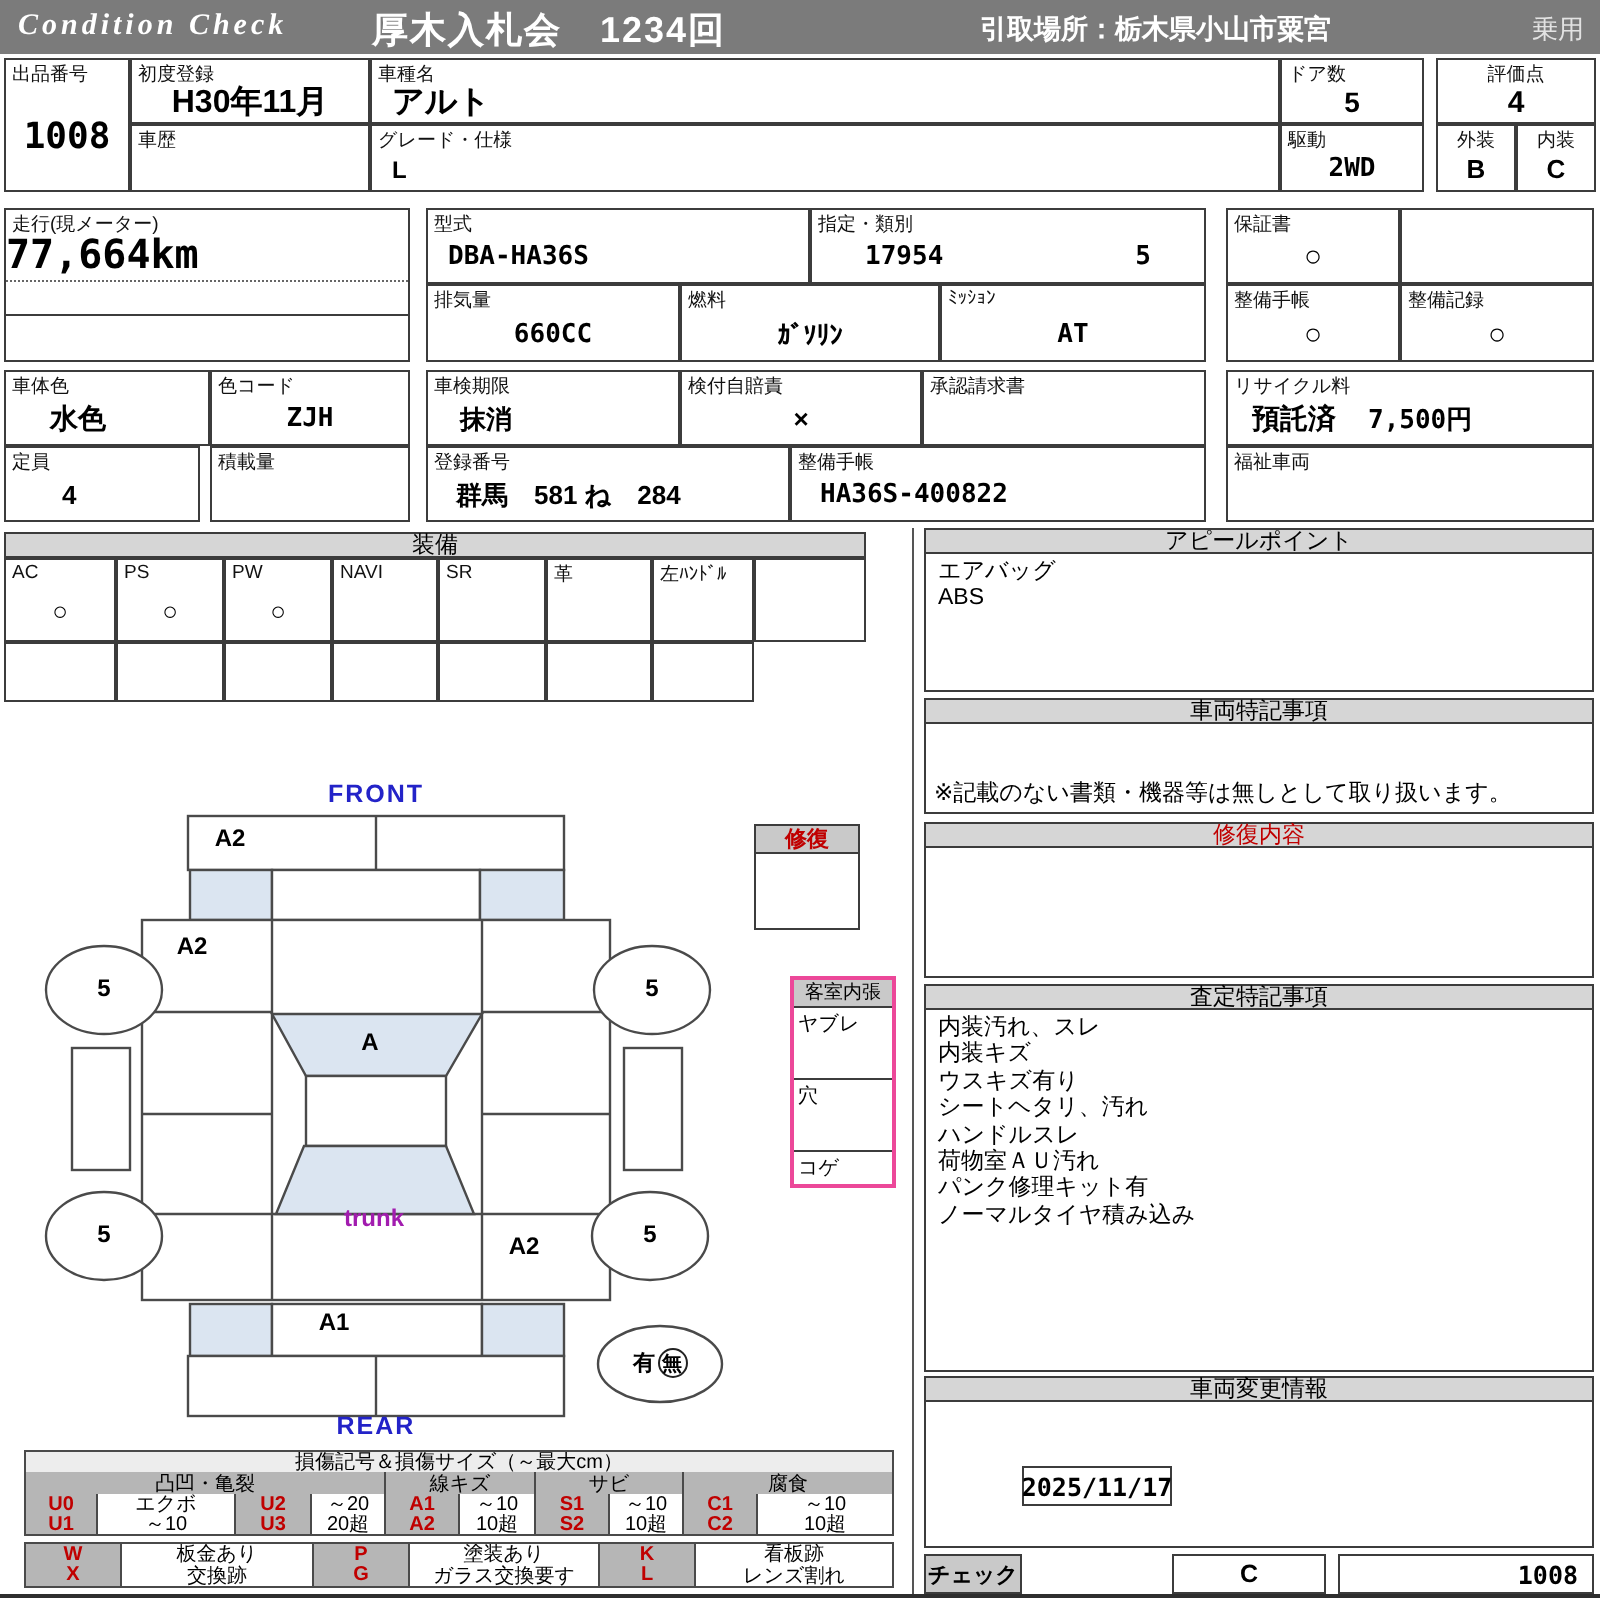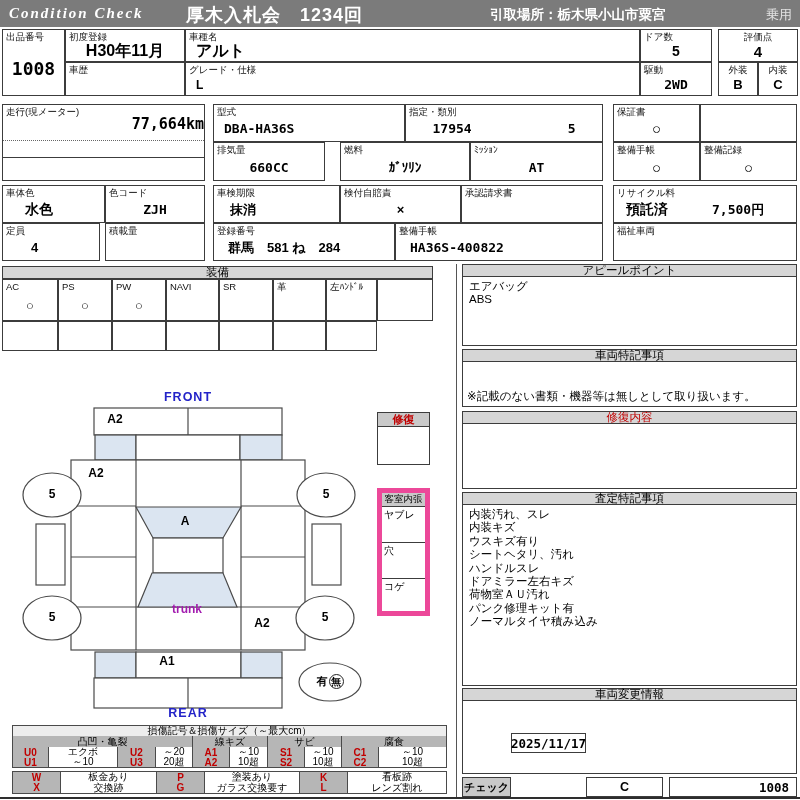--- a/index.html
+++ b/index.html
@@ -95,41 +95,41 @@
     <span class="cl clc">外装</span>
     <div class="cv" style="font-size:13px">B</div>
   </div>
   <div class="c" style="left:758px;top:62px;width:40px;height:34px">
     <span class="cl clc">内装</span>
     <div class="cv" style="font-size:13px">C</div>
   </div>
 
   <div class="c" style="left:2px;top:104px;width:203px;height:77px">
     <span class="cl">走行(現メーター)</span>
-    <div style="position:absolute;left:0;right:0;top:10px;text-align:right;font-weight:bold;font-size:15px" class="mono">77,664km</div>
+    <div style="position:absolute;left:0;right:0;top:10px;text-align:left;font-weight:bold;font-size:20px" class="mono">77,664km</div>
     <div style="position:absolute;left:0;right:0;top:35px;border-top:1px dotted #666"></div>
     <div style="position:absolute;left:0;right:0;top:52px;border-top:1px solid #3c3c3c"></div>
   </div>
   <div class="c" style="left:213px;top:104px;width:192px;height:38px">
     <span class="cl">型式</span>
     <div class="cv left mono" style="font-size:13px;padding-left:10px">DBA-HA36S</div>
   </div>
   <div class="c" style="left:405px;top:104px;width:198px;height:38px">
     <span class="cl">指定・類別</span>
     <div class="cv mono" style="font-size:13px;gap:96px">
       <span>17954</span>
       <span>5</span>
     </div>
   </div>
   <div class="c" style="left:613px;top:104px;width:87px;height:38px">
     <span class="cl">保証書</span>
     <div class="cv" style="font-size:15px">○</div>
   </div>
   <div class="c" style="left:700px;top:104px;width:97px;height:38px"></div>
-  <div class="c" style="left:213px;top:142px;width:112px;height:39px">
+  <div class="c" style="left:213px;top:142px;width:127px;height:39px">
     <span class="cl">排気量</span>
     <div class="cv mono" style="font-size:13px">660CC</div>
   </div>
   <div class="c" style="left:470px;top:142px;width:133px;height:39px">
     <span class="cl">ﾐｯｼｮﾝ</span>
     <div class="cv mono" style="font-size:13px">AT</div>
   </div>
   <div class="c" style="left:340px;top:142px;width:130px;height:39px">
     <span class="cl">燃料</span>
     <div class="cv" style="font-size:13px">ｶﾞｿﾘﾝ</div>
@@ -164,21 +164,21 @@
   </div>
   <div class="c" style="left:340px;top:185px;width:121px;height:38px">
     <span class="cl">検付自賠責</span>
     <div class="cv" style="font-size:13px">×</div>
   </div>
   <div class="c" style="left:461px;top:185px;width:142px;height:38px">
     <span class="cl">承認請求書</span>
   </div>
   <div class="c" style="left:613px;top:185px;width:184px;height:38px">
     <span class="cl">リサイクル料</span>
-    <div class="cv left" style="padding-left:12px;gap:44px">
+    <div class="cv left" style="padding-left:12px;gap:16px">
       <span>預託済</span>
       <span style="font-size:13px" class="mono">7,500円</span>
     </div>
   </div>
   <div class="c" style="left:213px;top:223px;width:182px;height:38px">
     <span class="cl">登録番号</span>
     <div class="cv left" style="font-size:13px;padding-left:14px">群馬　581 ね　284</div>
   </div>
   <div class="c" style="left:395px;top:223px;width:208px;height:38px">
     <span class="cl">整備手帳</span>
@@ -241,21 +241,20 @@
   <div class="bodybox" style="left:462px;top:424px;width:335px;height:65px"></div>
 
   <div class="titlebar" style="left:462px;top:492px;width:335px;height:13px">査定特記事項</div>
   <div class="bodybox" style="left:462px;top:505px;width:335px;height:181px">
     <div class="lines">
       <div>内装汚れ、スレ</div>
       <div>内装キズ</div>
       <div>ウスキズ有り</div>
       <div>シートヘタリ、汚れ</div>
       <div>ハンドルスレ</div>
-      <div>ドアミラー左右キズ</div>
       <div>荷物室ＡＵ汚れ</div>
       <div>パンク修理キット有</div>
       <div>ノーマルタイヤ積み込み</div>
     </div>
   </div>
 
   <div class="titlebar" style="left:462px;top:688px;width:335px;height:13px">車両変更情報</div>
   <div class="bodybox" style="left:462px;top:701px;width:335px;height:73px"></div>
 
   <div class="c" style="left:462px;top:777px;width:49px;height:20px;background:#c9c9c9">
@@ -329,21 +328,21 @@
 
     <div style="position:absolute;left:304px;top:284px;width:52px;display:flex;align-items:center;justify-content:center;font-size:11px;font-weight:bold">
       <span>有</span>
       <span class="spare-circ">無</span>
     </div>
 
     <div style="position:absolute;left:377px;top:22px;width:53px;height:53px;border:1px solid #3c3c3c">
       <div style="height:14px;background:#c9c9c9;border-bottom:1px solid #3c3c3c;display:flex;align-items:center;justify-content:center;font-size:11px;font-weight:bold;color:#c00000">修復</div>
     </div>
 
-    <div style="position:absolute;left:377px;top:98px;width:53px;height:128px;border:5px solid #ec4899">
+    <div style="position:absolute;left:395px;top:98px;width:53px;height:106px;border:2px solid #ec4899">
       <div style="height:14px;background:#c9c9c9;border-bottom:1px solid #3c3c3c;display:flex;align-items:center;justify-content:center;font-size:9.5px">客室内張</div>
       <div style="height:36px;border-bottom:1px solid #3c3c3c;font-size:10px;padding:1px 0 0 2px">ヤブレ</div>
       <div style="height:36px;border-bottom:1px solid #3c3c3c;font-size:10px;padding:1px 0 0 2px">穴</div>
       <div style="height:35px;font-size:10px;padding:1px 0 0 2px">コゲ</div>
     </div>
   </div>
 
   <div class="lgrow" style="left:12px;top:725px">
     <div class="lgc first" style="width:435px;height:12px;background:#ededed">損傷記号＆損傷サイズ（～最大cm）</div>
   </div>

